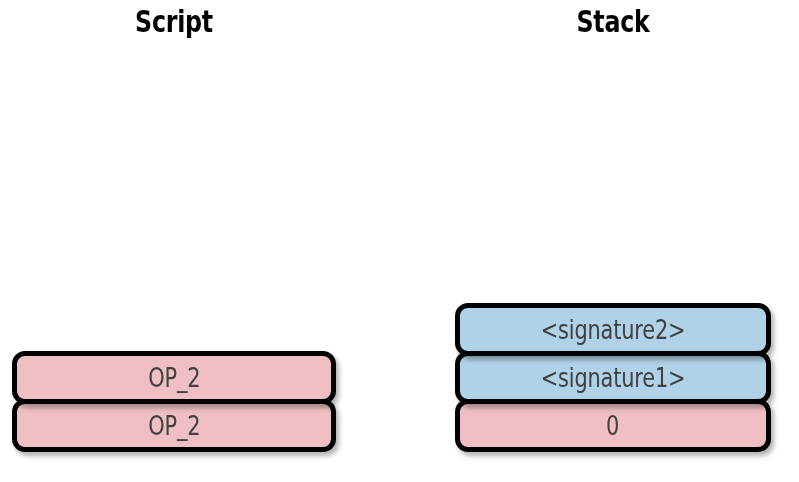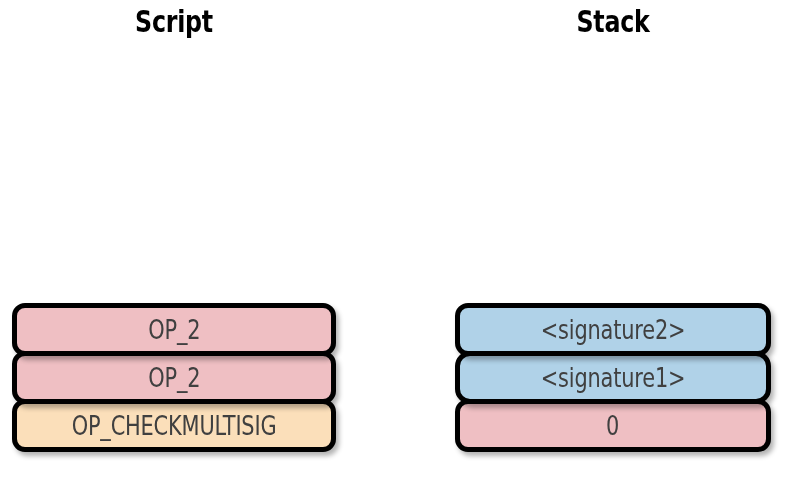--- a/index.html
+++ b/index.html
@@ -74,21 +74,21 @@
     display: block;
   }
 
   
   #script-column .item-box:nth-child(1) { z-index: 15; }
   #script-column .item-box:nth-child(2) { z-index: 14; }
   #script-column .item-box:nth-child(3) { z-index: 13; }
   #script-column .item-box:nth-child(4) { z-index: 12; }
   #script-column .item-box:nth-child(5) { z-index: 11; }
   #stack-column  .item-box:nth-child(1) { z-index: 15; }
-  #stack-column  .item-box:nth-child(2) { z-index: 14; border-radius: 15px; }
+  #stack-column  .item-box:nth-child(2) { z-index: 14; }
   #stack-column  .item-box:nth-child(3) { z-index: 13; }
 
   
   .fill-pink   { background: #efbfc3; }
   .fill-yellow { background: #faefa8; }
   .fill-peach  { background: #fbdfba; }
   .fill-blue   { background: #b0d2e8; }
 </style>
 </head>
 <body>
@@ -102,23 +102,20 @@
   <div class="item-box fill-pink">
     <span class="label">OP_2</span>
   </div>
 
 
 
   <div class="item-box fill-pink">
     <span class="label">OP_2</span>
   </div>
 
-  <div class="item-box fill-peach">
-    <span class="label">OP_CHECKMULTISIG</span>
-  </div>
 </div>
 
 <div id="stack-column" class="column">
 
   <div class="item-box fill-blue">
     <span class="label">&lt;signature2&gt;</span>
   </div>
 
   <div class="item-box fill-blue">
     <span class="label">&lt;signature1&gt;</span>

